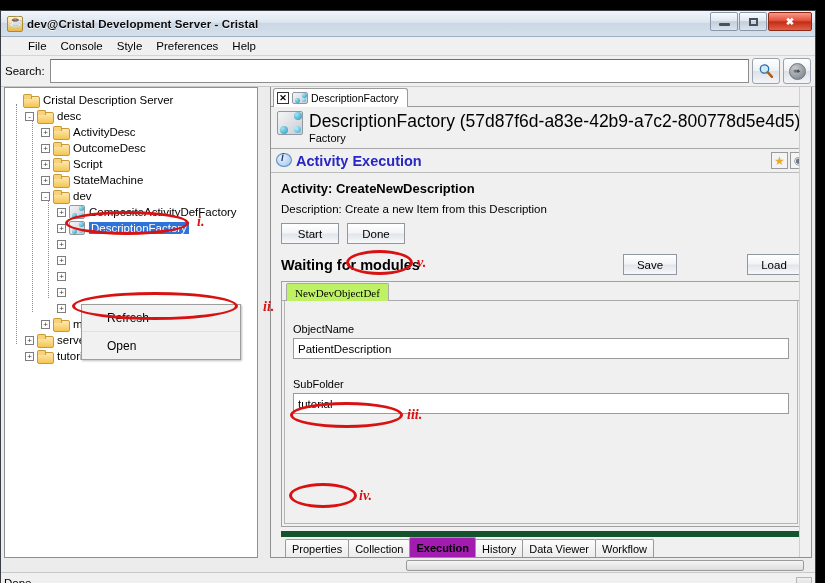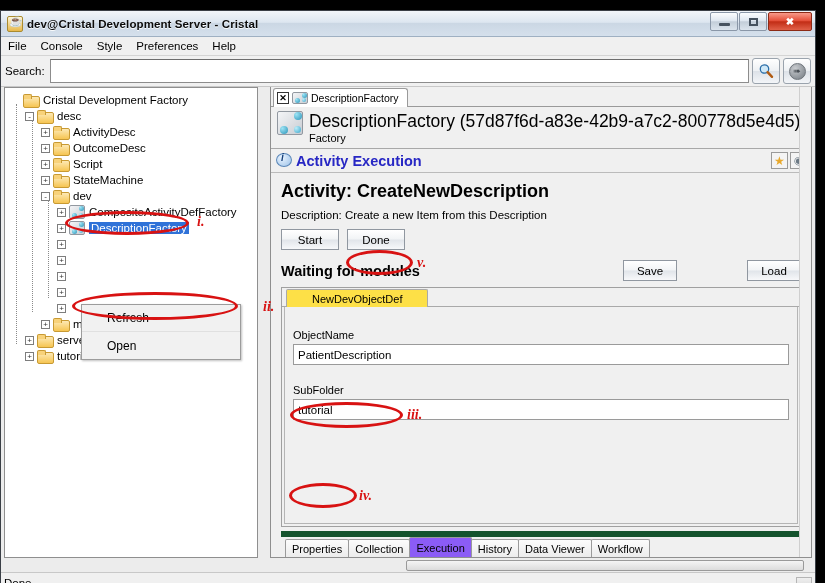--- a/index.html
+++ b/index.html
@@ -50,21 +50,21 @@
     background: linear-gradient(180deg,#f79a8a 0%, #e4503a 45%, #c22d16 52%, #e06048 100%);
     border-color: #8c2a16; color: #fff; font-weight: bold;
   }
   .wbtn .bar { width: 11px; height: 3px; background: #46525f; margin-top: 5px; border-radius:1px;}
   .wbtn .sq { width: 9px; height: 8px; border: 2px solid #46525f; }
 
   
   .menubar {
     flex: 0 0 19px; height: 19px; display: flex; align-items: center;
     background: #f0f0f0; border-bottom: 1px solid #d4d4d4;
-    padding-left: 0;
+    padding-left: 20px;
   }
   .menu-item {
     font-size: 11.5px; color: #000; padding: 1px 7px; cursor: default;
   }
 
   
   .searchbar {
     flex: 0 0 30px; display: flex; align-items: center;
     padding: 2px 4px 2px 4px; gap: 3px;
     background: #f0f0f0; border-bottom: 1px solid #c8c8c8;
@@ -218,21 +218,21 @@
     width: 17px; height: 17px; border: 1px solid #9a9a9a; background: #f4f4f4;
     display:flex;align-items:center;justify-content:center; font-size:11px;
   }
   .star { color: #e8a82c; font-size: 12px; line-height: 12px; }
   .refresh-g { color: #6d7a86; font-size: 11px; }
 
   .body-area {
     flex: 1 1 auto; background: #f0f0f0; padding: 6px 10px 0 10px;
     overflow: hidden; display: flex; flex-direction: column;
   }
-  .activity-title { font-size: 18px; font-weight: bold; color:#000; margin: 2px 0 7px 0; }
+  .activity-title { font-size: 13px; font-weight: bold; color:#000; margin: 2px 0 7px 0; }
   .activity-desc { font-size: 11.5px; color: #000; margin-bottom: 8px; }
   .btnrow { display: flex; align-items: center; gap: 8px; margin-bottom: 4px; position: relative; }
   .jbtn {
     min-width: 58px; height: 21px; padding: 0 10px;
     border: 1px solid #9097a0; border-radius: 0;
     background: linear-gradient(180deg,#ffffff 0%, #f2f4f6 47%, #e1e5ea 53%, #f7f8fa 100%);
     font-size: 11.5px; color: #000; font-family: inherit; cursor: default;
     display: flex; align-items: center; justify-content: center;
   }
   .waitrow { display:flex; align-items:center; margin: 6px 0 6px 0; }
@@ -243,23 +243,23 @@
 
   .formbox {
     flex: 1 1 auto; border: 1px solid #a0a0a0; background: #f0f0f0;
     position: relative; margin-bottom: 4px; display: flex; flex-direction: column;
   }
   .form-tabstrip {
     height: 19px; display:flex; align-items:flex-end; padding-left: 4px;
     border-bottom: 1px solid #a9a9a9; background: #f0f0f0;
   }
   .form-tab {
-    height: 18px; padding: 0 25px; font-size: 11px; background: #fde047;
+    height: 18px; padding: 0 8px; font-size: 11px; background: #bef264;
     border: 1px solid #a9a9a9; border-bottom: none; border-radius: 2px 2px 0 0;
-    display:flex;align-items:center; position: relative; top:1px;
+    display:flex;align-items:center; position: relative; top:1px;font-family:Liberation Serif, serif;
   }
   .form-inner {
     flex: 1 1 auto; border: 1px solid #b5b5b5; border-top: none;
     margin: 0 2px 2px 2px; background: #f0f0f0; padding: 22px 8px 0 8px;
   }
   .fieldgrp { margin-bottom: 19px; }
   .flabel { font-size: 11px; color:#000; margin-bottom: 3px; }
   .finput {
     width: 100%; height: 21px; background: #fff; border: 1px solid #9a9a9a;
     font-size: 11.5px; padding: 0 4px; font-family: inherit; color:#000; outline:none;
@@ -268,21 +268,21 @@
   .bottomtabs {
     flex: 0 0 20px; display: flex; align-items: flex-end;
     padding: 0 0 0 4px; border-top: 6px solid #14532d; background: #f0f0f0;
   }
   .btab {
     height: 18px; padding: 0 6px; font-size: 11px; color:#000;
     background: linear-gradient(180deg,#fcfcfc,#ececec);
     border: 1px solid #9a9a9a; border-bottom: none; border-radius: 2px 2px 0 0;
     display: flex; align-items: center; margin-right: -1px;
   }
-  .btab.active { background: #8b5cf6; height: 20px; font-weight: normal; z-index:2; }
+  .btab.active { background: #a21caf; height: 20px; font-weight: bold; z-index:2; }
 
   
   .vscroll {
     position: absolute; right: 0; top: 0; bottom: 0; width: 12px;
     background: #f0f0f0; border-left: 1px solid #cfcfcf;
   }
   .hscroll-bottom {
     flex: 0 0 14px; display: flex; align-items: center;
     background: #ececec; padding: 0 3px;
   }
@@ -356,21 +356,21 @@
   </div>
 
   <div class="main">
 
     <div class="left-pane">
       <div class="tree">
 
         <div class="tnode" style="padding-left:0px">
           <span class="handle empty"></span>
           <span class="folder"></span>
-          <span class="tlabel">Cristal Development Factory</span>
+          <span class="tlabel">Cristal Description Server</span>
         </div>
 
         <div class="tnode" style="padding-left:14px">
           <span class="handle">-</span>
           <span class="folder"></span>
           <span class="tlabel">desc</span>
         </div>
 
         <div class="tnode" style="padding-left:30px">
           <span class="handle">+</span>

